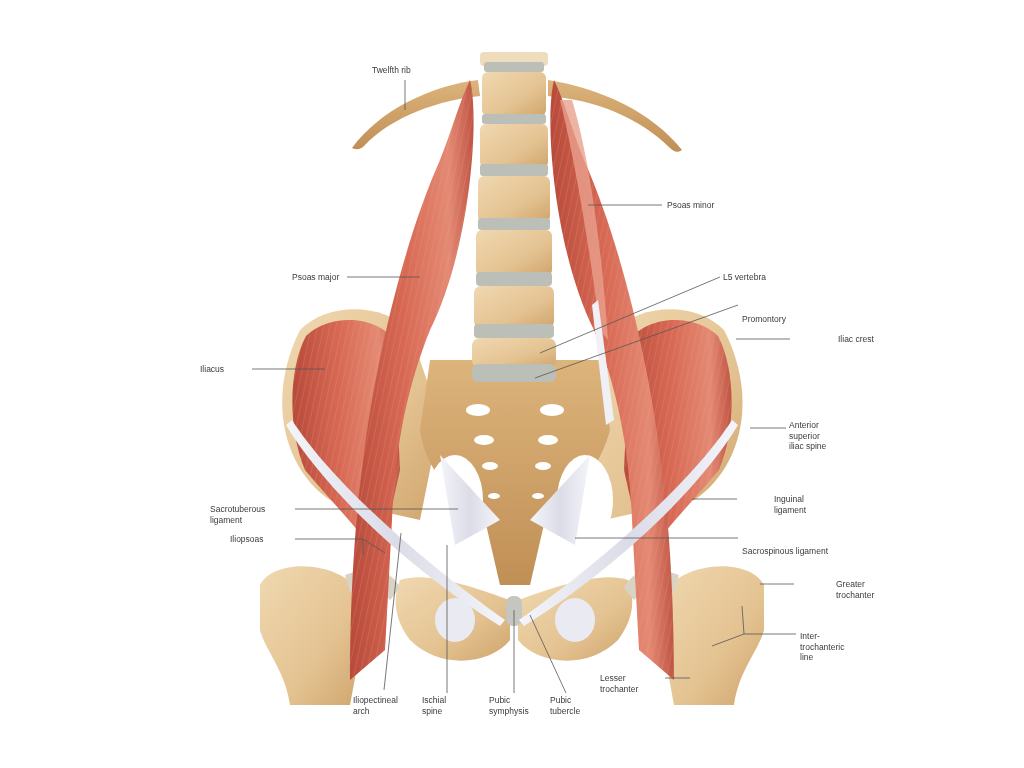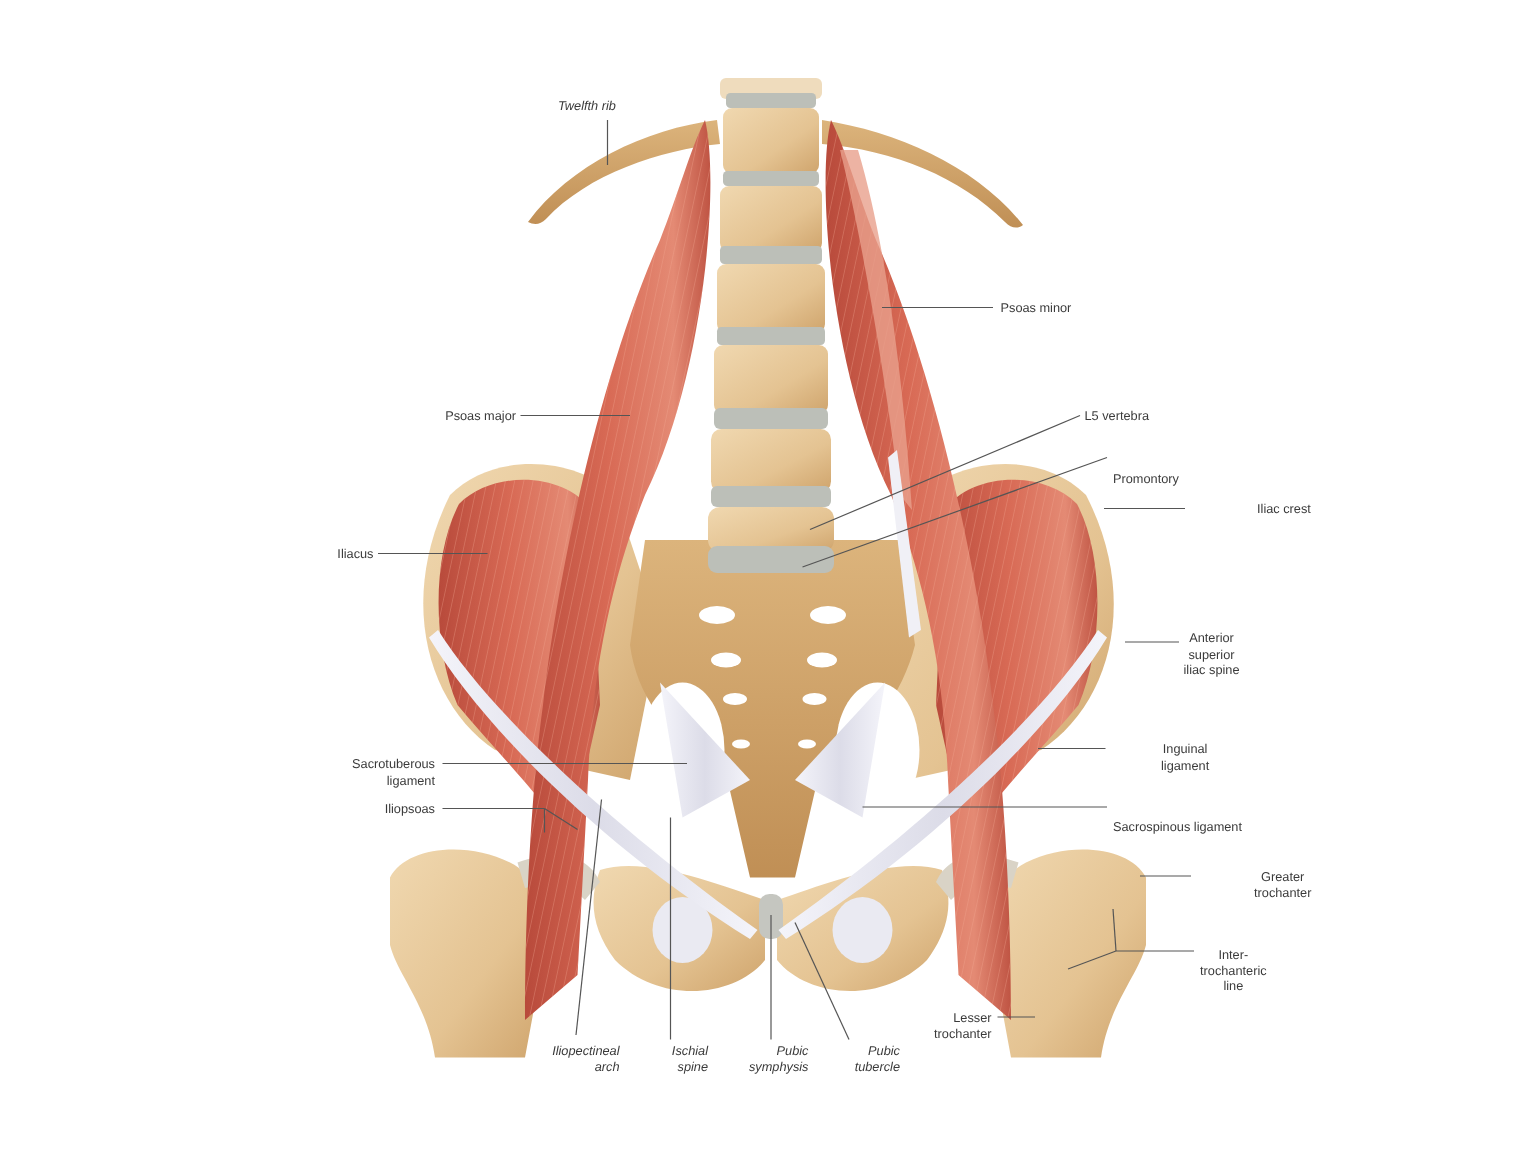--- a/index.html
+++ b/index.html
@@ -1,21 +1,21 @@
 <!DOCTYPE html>
 <html><head>
 <meta charset="utf-8">
 <style>
   html, body { margin:0; padding:0; background:#ffffff; }
   body { width:1024px; height:768px; position:relative; overflow:hidden;
          font-family:"Liberation Sans", "DejaVu Sans", sans-serif; }
   #figure { position:absolute; left:0; top:0; width:1024px; height:768px; }
-  .lbl { position:absolute; font-size:8.5px; line-height:10.5px; color:#3a3a3a; white-space:pre;text-align:center; }
-  .lbl.r { text-align:right; }
-  .lbl.c { text-align:right;font-style:italic; }
+  .lbl { position:absolute; font-size:8.5px; line-height:10.5px; color:#3a3a3a; white-space:pre; }
+  .lbl.r { }
+  .lbl.c { text-align:left; }
 </style>
 </head>
 <body>
 
 <svg id="figure" viewBox="0 0 1024 768" xmlns="http://www.w3.org/2000/svg">
   <defs>
     <linearGradient id="gMuscle" x1="0" x2="1" y1="0" y2="0">
       <stop offset="0" stop-color="#b84a3b"></stop>
       <stop offset="0.45" stop-color="#d86a55"></stop>
       <stop offset="0.8" stop-color="#e48a74"></stop>

